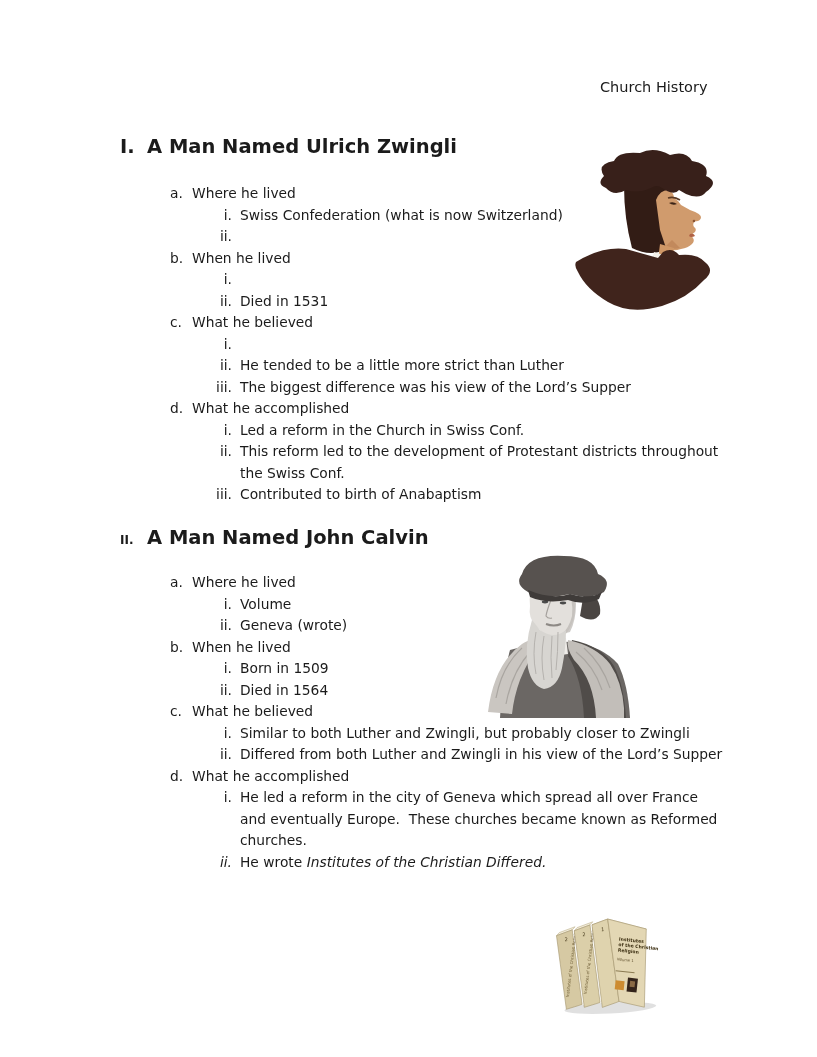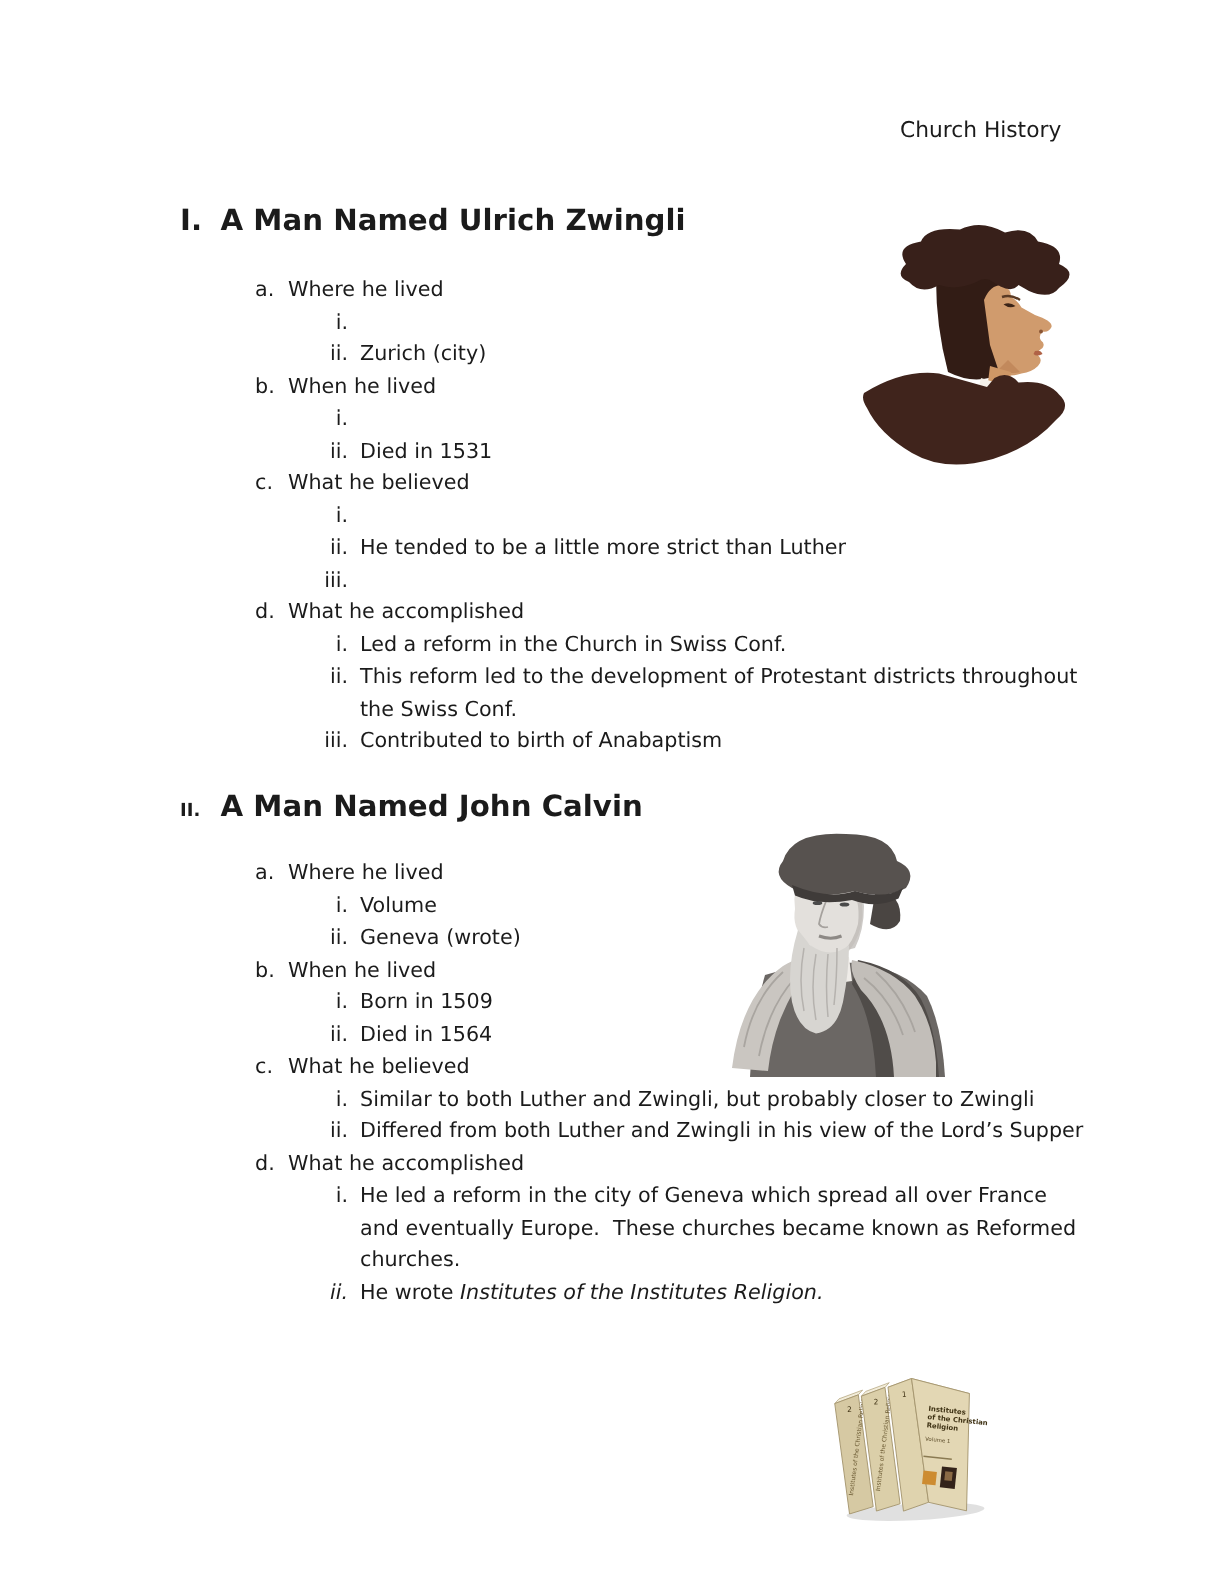--- a/index.html
+++ b/index.html
@@ -36,24 +36,24 @@
     <span class="title">A Man Named Ulrich Zwingli</span>
   </div>
 
   <div class="items" style="top:183px;">
       <div class="row l1">
         <span class="marker">a.</span>
         <span class="text"><span>Where he lived</span></span>
       </div>
       <div class="row l2">
         <span class="marker">i.</span>
-      </div>
-      <div class="row l2">
-        <span class="marker">ii.</span>
-        <span class="text"><span>Zurich (city)</span></span>
+        <span class="text"><span>Swiss Confederation (what is now Switzerland)</span></span>
+      </div>
+      <div class="row l2">
+        <span class="marker">ii.</span>
       </div>
       <div class="row l1">
         <span class="marker">b.</span>
         <span class="text"><span>When he lived</span></span>
       </div>
       <div class="row l2">
         <span class="marker">i.</span>
       </div>
       <div class="row l2">
         <span class="marker">ii.</span>
@@ -65,20 +65,21 @@
       </div>
       <div class="row l2">
         <span class="marker">i.</span>
       </div>
       <div class="row l2">
         <span class="marker">ii.</span>
         <span class="text"><span>He tended to be a little more strict than Luther</span></span>
       </div>
       <div class="row l2">
         <span class="marker">iii.</span>
+        <span class="text"><span>The biggest difference was his view of the Lord’s Supper</span></span>
       </div>
       <div class="row l1">
         <span class="marker">d.</span>
         <span class="text"><span>What he accomplished</span></span>
       </div>
       <div class="row l2">
         <span class="marker">i.</span>
         <span class="text"><span>Led a reform in the Church in Swiss Conf.</span></span>
       </div>
       <div class="row l2">
@@ -136,21 +137,21 @@
       <div class="row l1">
         <span class="marker">d.</span>
         <span class="text"><span>What he accomplished</span></span>
       </div>
       <div class="row l2">
         <span class="marker">i.</span>
         <span class="text"><span>He led a reform in the city of Geneva which spread all over France and eventually Europe.  These churches became known as Reformed churches.</span></span>
       </div>
       <div class="row l2">
         <span class="marker it">ii.</span>
-        <span class="text"><span>He wrote </span><span class="it">Institutes of the Institutes Religion.</span></span>
+        <span class="text"><span>He wrote </span><span class="it">Institutes of the Christian Differed.</span></span>
       </div>
     </div>
 
   <svg class="figure" style="left:568px;top:148px;" width="148" height="168" viewBox="0 0 148 168">
 
     <path d="M56,38 L98,38 L100,100 Q84,110 64,100 Q56,70 56,38 Z" fill="#321c15"></path>
 
     <path d="M88,52 Q92,42 100,42 Q106,44 106,50 Q110,52 113,57
       L122,62 Q134,66 133,70 Q131,74 127,73 Q124,76 126,79 Q129,81 127,84 Q122,87 125,90
       Q127,93 124,96 Q120,100 113,101 Q104,104 98,100 L92,82 Z" fill="#d09b6d"></path>

